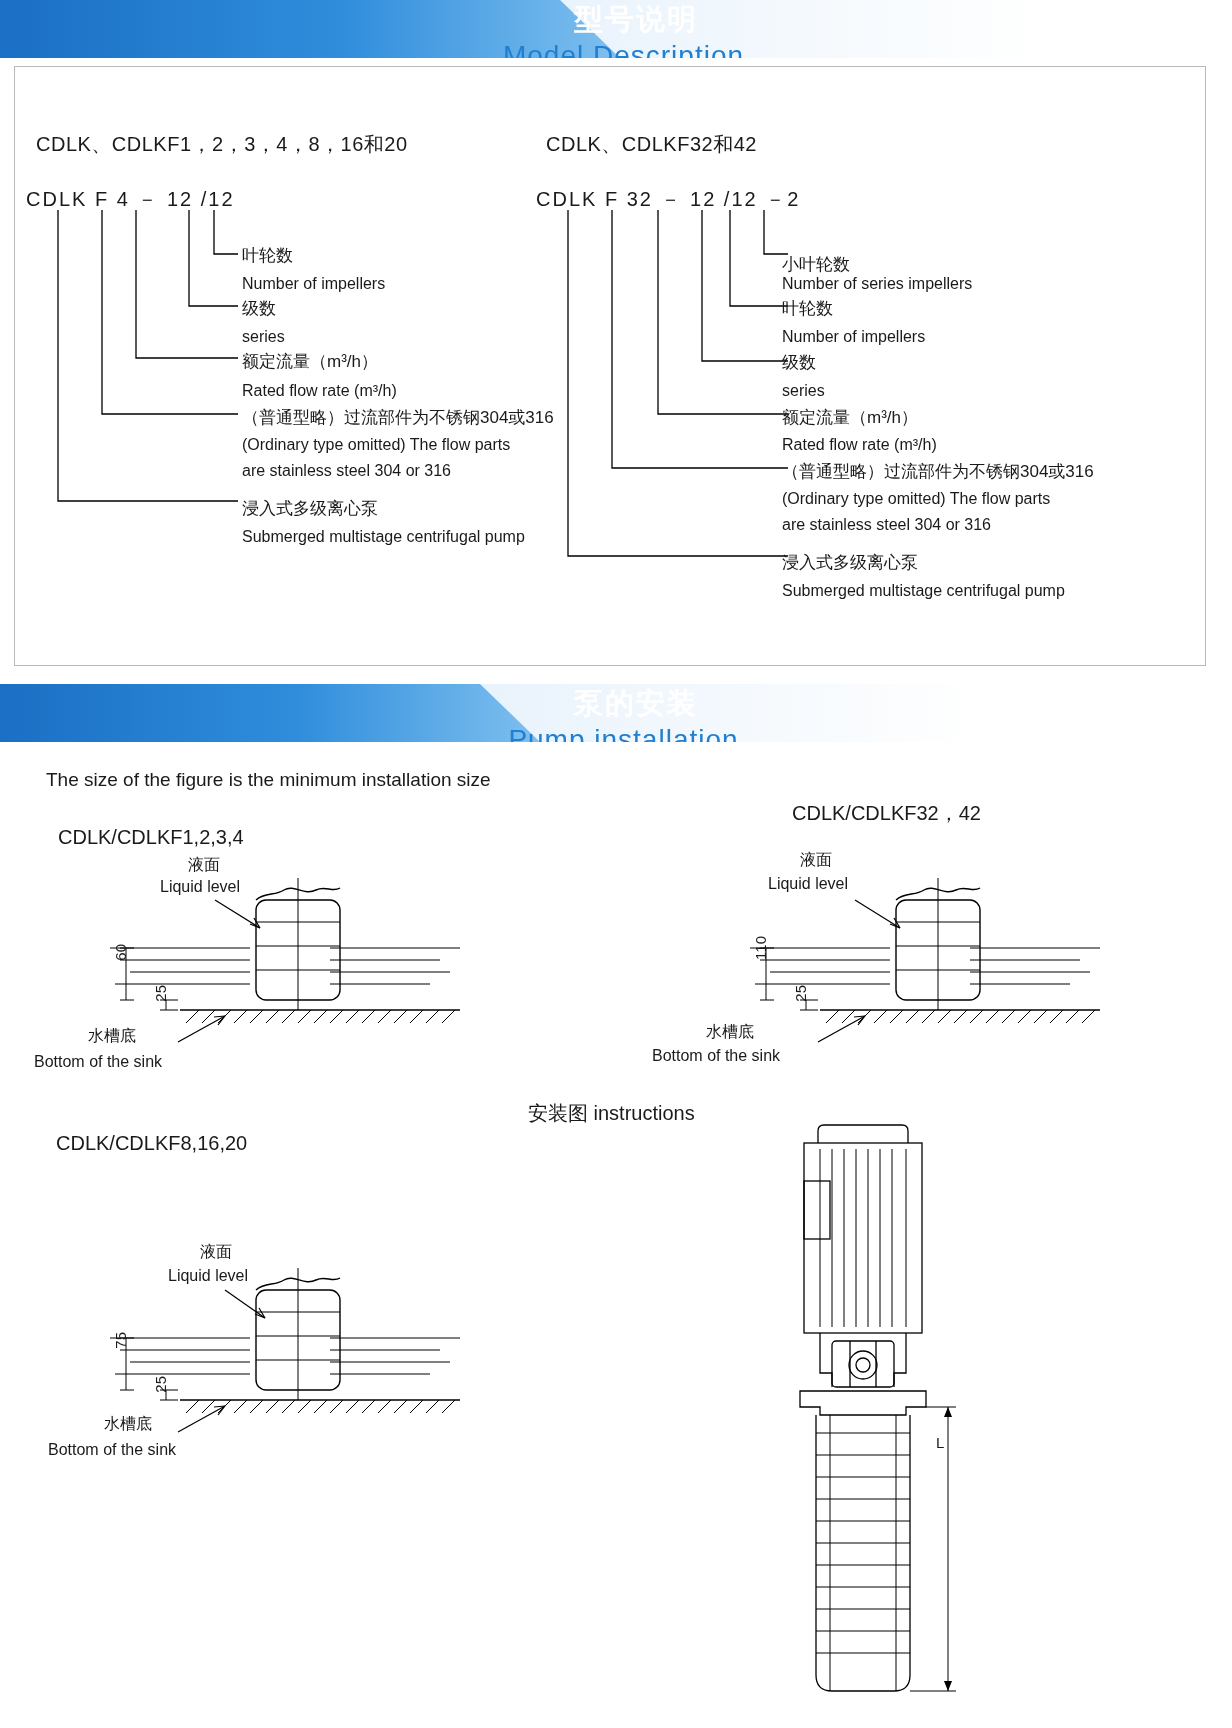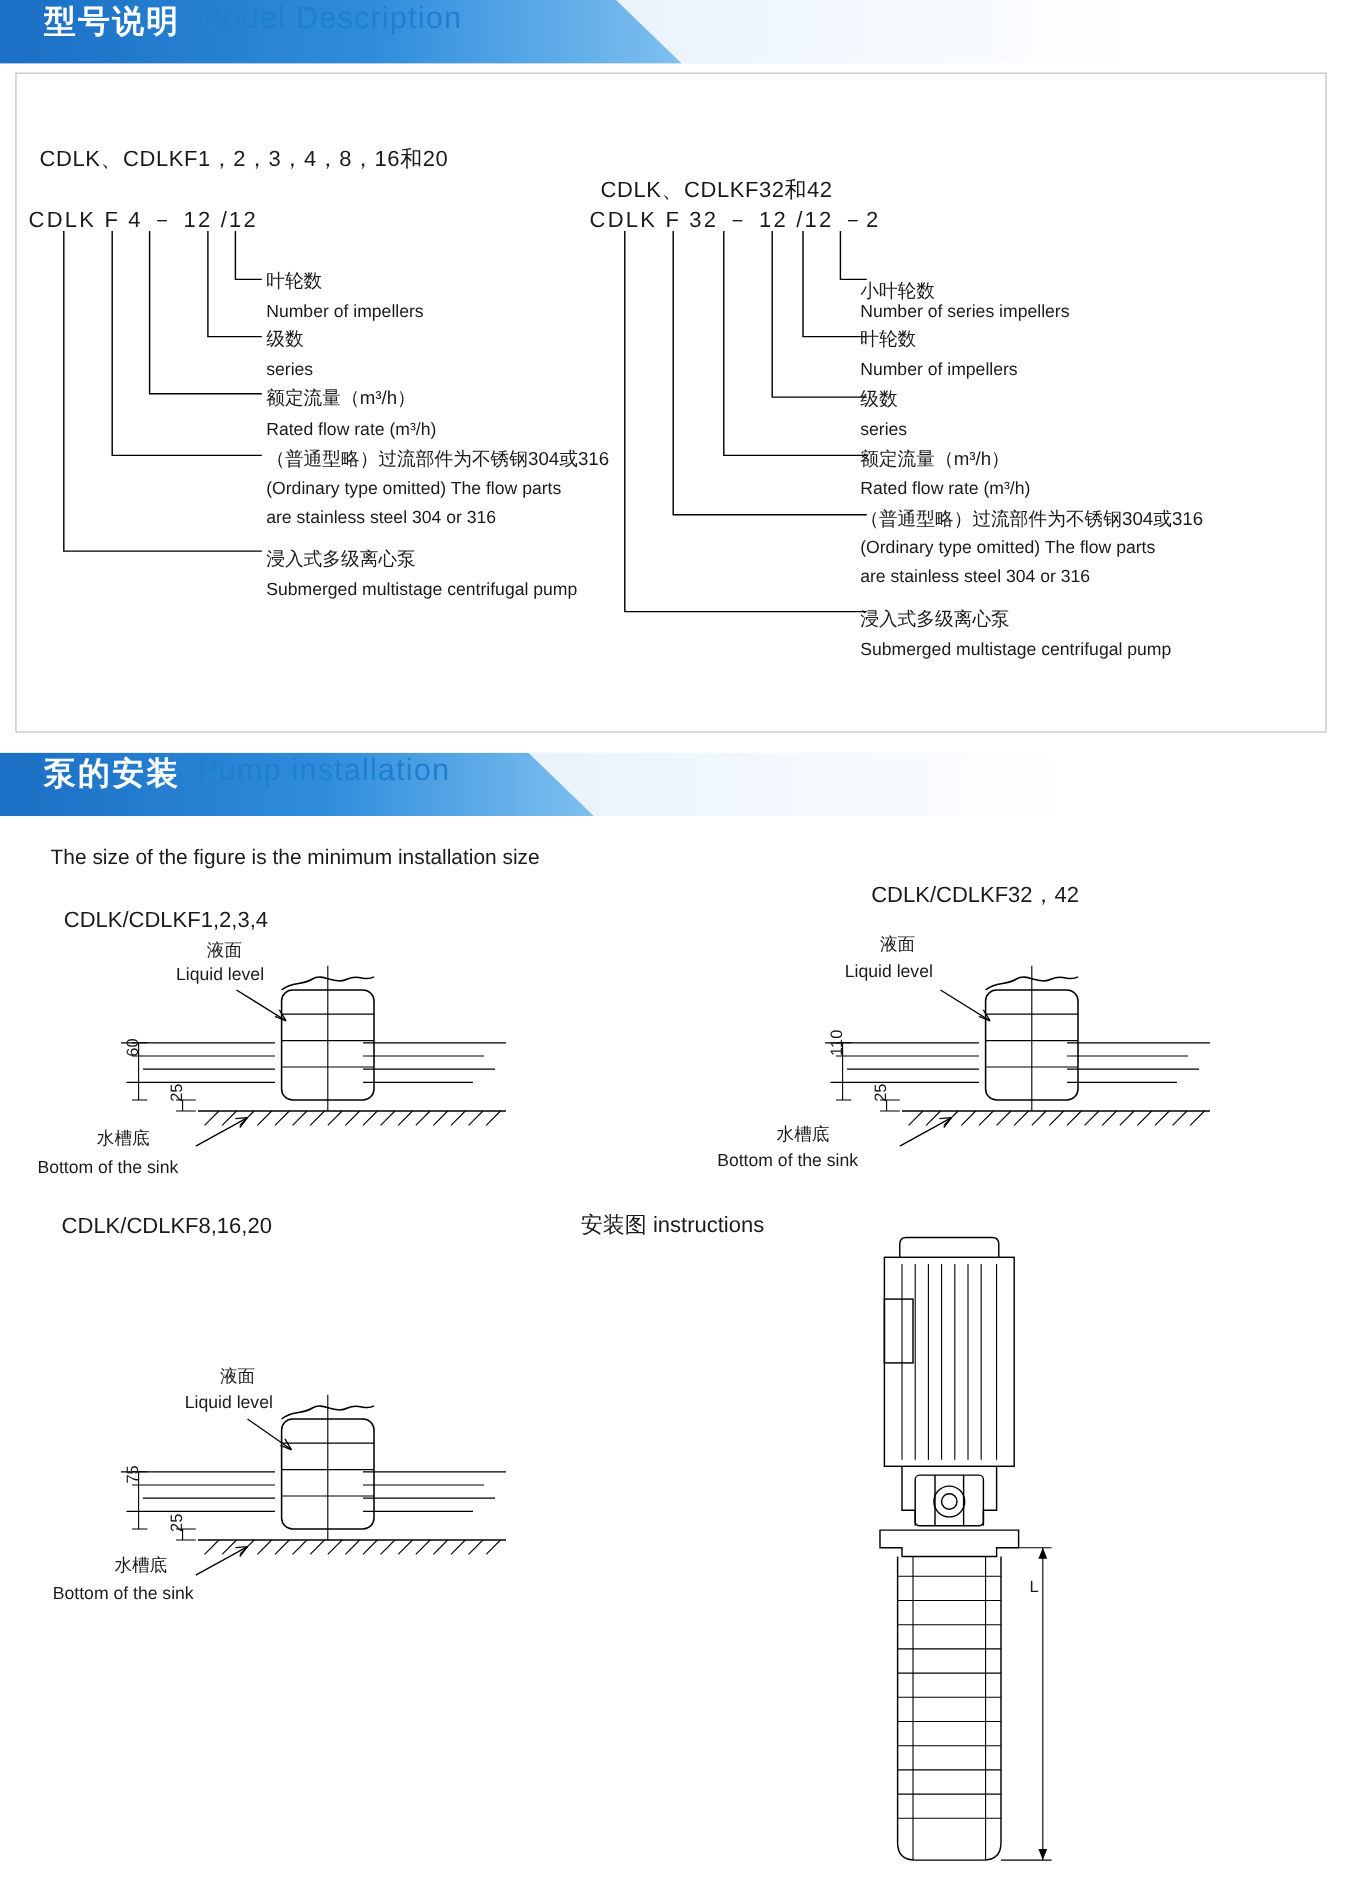--- a/index.html
+++ b/index.html
@@ -9,21 +9,23 @@
     font-family:"Liberation Sans", sans-serif;
     color:#1a1a1a;
     position:relative;
     overflow:hidden;
   }
   
   .banner{
     position:relative;
     height:58px;
     display:flex;
+    align-items:center;
     overflow:hidden;
+    flex-direction:column;
   }
   .banner .bar-bg{
     position:absolute;left:0;top:0;height:58px;width:100%;
     background:linear-gradient(to right,#cfe6fa 0%, #e9f3fc 45%, #ffffff 85%);
   }
   .banner .bar-blue{
     position:absolute;left:0;top:0;height:58px;width:620px;
     background:linear-gradient(to right,#1b6fc4 0%, #2f8ddc 55%, #7fc0ef 100%);
     clip-path:polygon(0 0, 560px 0, 620px 58px, 0 58px);
   }
@@ -107,21 +109,21 @@
 <div class="lbl-cn" style="position:absolute;left:242px;top:351px;">额定流量（m³/h）</div>
 <div class="lbl-en" style="position:absolute;left:242px;top:380px;">Rated flow rate (m³/h)</div>
 
 <div class="lbl-cn" style="position:absolute;left:242px;top:407px;">（普通型略）过流部件为不锈钢304或316</div>
 <div class="lbl-en" style="position:absolute;left:242px;top:434px;">(Ordinary type omitted) The flow parts</div>
 <div class="lbl-en" style="position:absolute;left:242px;top:460px;">are stainless steel 304 or 316</div>
 
 <div class="lbl-cn" style="position:absolute;left:242px;top:498px;">浸入式多级离心泵</div>
 <div class="lbl-en" style="position:absolute;left:242px;top:526px;">Submerged multistage centrifugal pump</div>
 
-<div class="code-title" style="position:absolute;left:546px;top:131px;margin-top:28px;">CDLK、CDLKF32和42</div>
+<div class="code-title" style="position:absolute;left:546px;top:131px;">CDLK、CDLKF32和42</div>
 
 <div class="code-line" style="position:absolute;left:536px;top:186px;letter-spacing:2px;">CDLK F  32 － 12 /12 －2</div>
 
 <svg class="drawing" style="left:536px;top:206px;" width="300" height="400" viewBox="0 0 300 400">
   <g stroke="#000" stroke-width="1.3" fill="none">
 
     <path d="M228,4 L228,48 L252,48"></path>
 
     <path d="M194,4 L194,100 L252,100"></path>
 
@@ -264,21 +266,21 @@
   </g>
 </svg>
 
 <div class="small-cn" style="left:800px;top:850px;">液面</div>
 <div class="small-en" style="left:768px;top:874px;">Liquid level</div>
 <div class="dim vtext" style="left:752px;top:936px;">110</div>
 <div class="dim vtext" style="left:792px;top:985px;">25</div>
 <div class="small-cn" style="left:706px;top:1022px;">水槽底</div>
 <div class="small-en" style="left:652px;top:1046px;">Bottom of the sink</div>
 
-<div class="cap" style="left:56px;top:1104px;">CDLK/CDLKF8,16,20</div>
+<div class="cap" style="left:56px;top:1132px;">CDLK/CDLKF8,16,20</div>
 
 <svg class="drawing" style="left:60px;top:1250px;" width="420" height="200" viewBox="0 0 420 200">
   <g stroke="#000" fill="none" stroke-width="1.1">
     <path d="M50,88 L190,88 M270,88 L400,88"></path>
     <path d="M60,100 L190,100 M270,100 L380,100"></path>
     <path d="M70,112 L190,112 M270,112 L390,112"></path>
     <path d="M55,124 L190,124 M270,124 L370,124"></path>
     <path d="M196,40 C205,32 215,36 224,30 C234,24 244,36 256,30 C266,25 272,33 280,28" stroke-width="1.4"></path>
     <rect x="196" y="40" width="84" height="100" rx="10" ry="10" stroke-width="1.4"></rect>
     <path d="M196,62 L280,62 M196,86 L280,86 M196,110 L280,110"></path>

